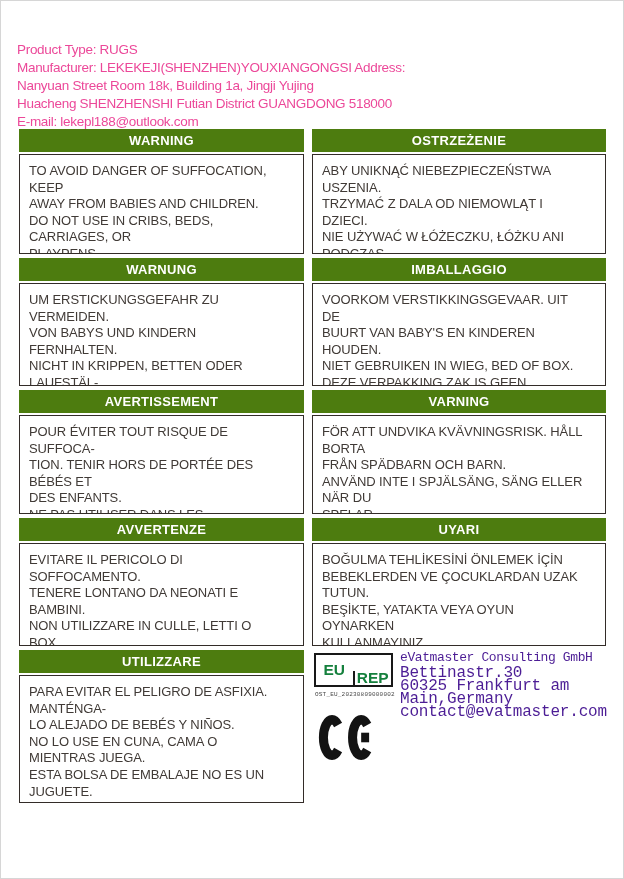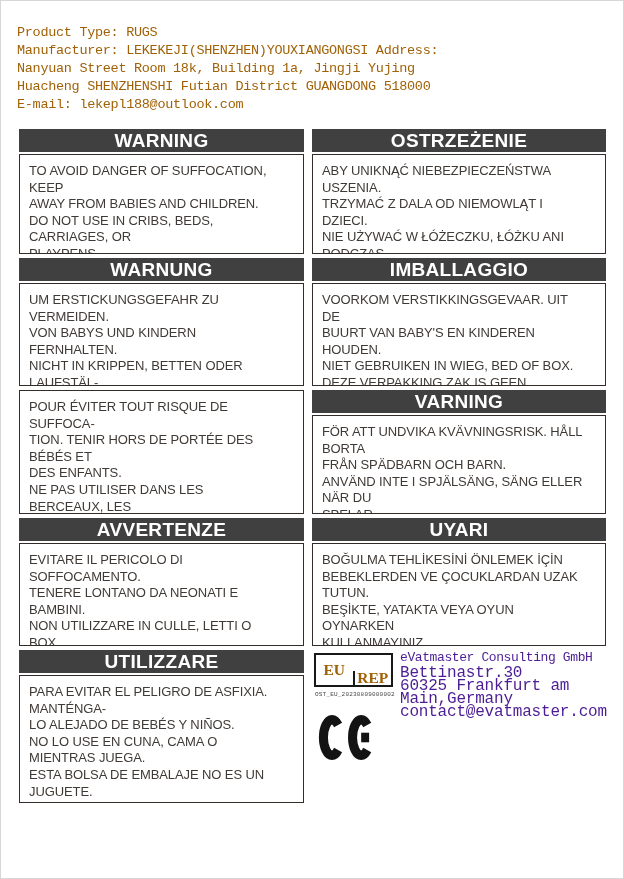--- a/index.html
+++ b/index.html
@@ -9,46 +9,46 @@
     height: 879px;
     box-sizing: border-box;
     border: 1px solid #d6d6d6;
     background: #ffffff;
     font-family: "Liberation Sans", sans-serif;
     overflow: hidden;
   }
   .product-info {
     position: absolute;
     left: 16px;
-    top: 23px;
-    font-family: Liberation Mono, monospace;
+    top: 40px;
+    font-family: Liberation Sans, sans-serif;
     font-size: 13.5px;
     line-height: 18px;
-    color: #a16207;
+    color: #ec4899;
     white-space: pre-line;
     letter-spacing: -0.3px;
   }
   .warn-grid {
     position: absolute;
     left: 18px;
     top: 128px;
     width: 587px;
     display: grid;
     grid-template-columns: 285px 294px;
     grid-template-rows: 125px 128px 124px 128px 153px;
     column-gap: 8px;
     row-gap: 4px;
   }
   .card { display: flex; flex-direction: column; }
   .card-header {
     height: 23px;
-    background: #404040;
+    background: #4d7c0f;
     color: #ffffff;
     font-weight: bold;
-    font-size: 19px;
+    font-size: 13px;
     letter-spacing: 0.3px;
     display: flex;
     align-items: center;
     justify-content: center;
     margin-bottom: 2px;
     flex: 0 0 auto;
   }
   .card-body {
     flex: 1 1 auto;
     border: 1.5px solid #332c28;
@@ -72,22 +72,21 @@
     box-sizing: border-box;
     display: flex;
   }
   .eurep-box .cell {
     flex: 1 1 50%;
     display: flex;
     align-items: center;
     justify-content: center;
     font-weight: bold;
     font-size: 15.5px;
-    color: #a16207;
-    font-family: Liberation Serif, serif;
+    color: #15803d;
   }
   .eurep-box .cell + .cell { border-left: 2px solid #181818; margin-top: 16px; }
   .eurep-text {
     position: absolute;
     left: 88px;
     top: 0;
     font-family: "Liberation Mono", "DejaVu Sans Mono", monospace;
     color: #4c1d95;
   }
   .eurep-company { font-size: 13px; letter-spacing: -0.4px; margin-bottom: 2px; }
@@ -147,20 +146,21 @@
 
     <div class="card">
       <div class="card-header">IMBALLAGGIO</div>
       <div class="card-body">VOORKOM VERSTIKKINGSGEVAAR. UIT DE
 BUURT VAN BABY'S EN KINDEREN HOUDEN.
 NIET GEBRUIKEN IN WIEG, BED OF BOX.
 DEZE VERPAKKING ZAK IS GEEN SPEELGOED.</div>
     </div>
 
     <div class="card">
+      <div class="card-header">AVERTISSEMENT</div>
       <div class="card-body">POUR ÉVITER TOUT RISQUE DE SUFFOCA-
 TION. TENIR HORS DE PORTÉE DES BÉBÉS ET
 DES ENFANTS.
 NE PAS UTILISER DANS LES BERCEAUX, LES
 LITS OU LES PARCS.
 CE SAC D'EMBALLAGE N'EST PAS UN JOUET.</div>
     </div>
 
     <div class="card">
       <div class="card-header">VARNING</div>

